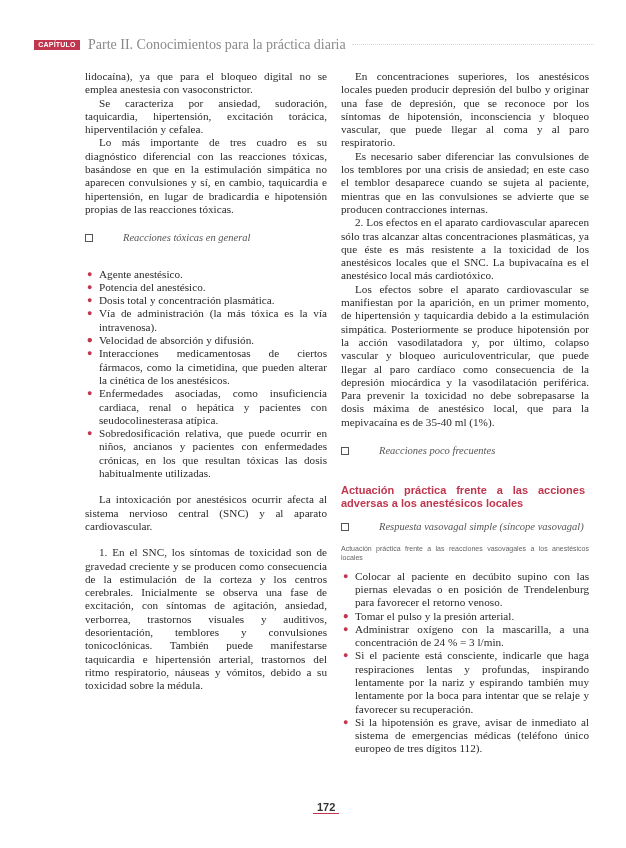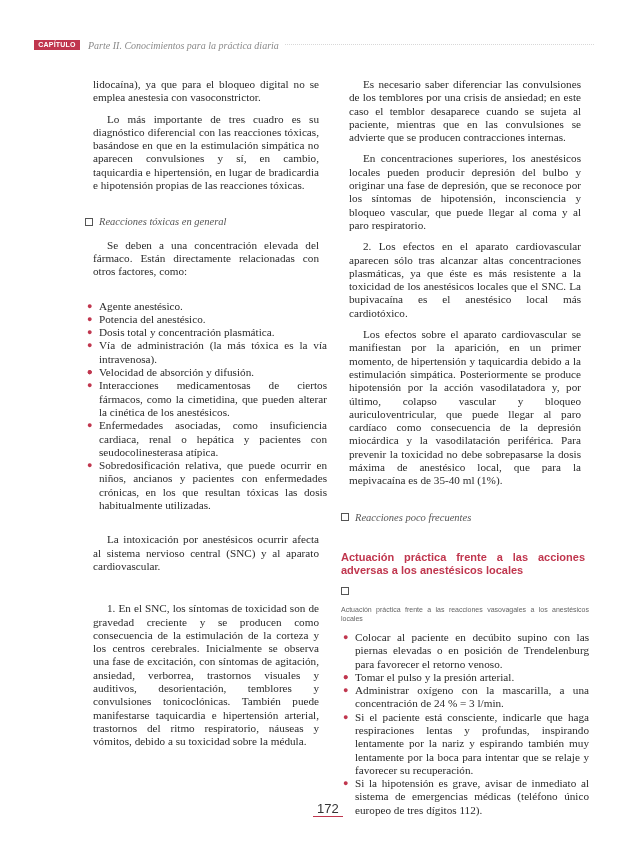--- a/index.html
+++ b/index.html
@@ -1,89 +1,90 @@
 <!DOCTYPE html>
 <html><head>
 <meta charset="utf-8">
 <style>
   html, body { margin:0; padding:0; background:#ffffff; }
   body { width:626px; height:848px; position:relative; overflow:hidden;
          font-family:"Liberation Serif","DejaVu Serif",serif; color:#2a2a2a; }
   .header { position:absolute; left:34px; top:39px; width:560px; height:12px; display:flex; align-items:center; }
   .chapter-tag { background:#c0364e; color:#fff; font-family:"Liberation Sans",sans-serif; font-size:7px; font-weight:bold;
                  width:46px; height:10px; line-height:10px; text-align:center; letter-spacing:0.2px; }
-  .running-head { margin-left:8px; font-size:10px; font-style:italic; color:#8a8a8a; white-space:nowrap; }
+  .running-head { margin-left:8px; font-size:14px; color:#8a8a8a; white-space:nowrap; }
   .header-rule { flex:1; height:1px; margin-left:6px; border-top:1px dotted #d8d8d8; }
   .col { position:absolute; top:70px; width:242px; font-size:11.2px; line-height:13.3px; text-align:justify; }
   .col.left { left:85px; }
   .col.right { left:341px; width:248px; }
-  p { margin:8px; }
+  p { margin:0; }
   p.indent { text-indent:14px; }
   .gap { height:13px; }
-  .subhead { font-style:italic; font-size:10.5px; color:#555; display:flex; align-items:center; margin:2px 0 10px 0; }
+  .subhead { font-style:italic; font-size:10.5px; color:#555; display:flex; align-items:center; margin:2px 0 10px 0;gap:24px; }
   .box { display:inline-block; width:6px; height:6px; border:1px solid #555; margin-right:6px; flex:none; }
   ul { list-style:none; margin:0; padding:0; }
   li { position:relative; padding-left:14px; }
   li .bullet { position:absolute; left:2px; top:0; color:#c0364e; font-size:9px; }
   .section-title { color:#c0364e; font-family:"Liberation Sans",sans-serif; font-weight:bold; font-size:11px; line-height:13px; margin:4px 4px 10px 0; }
   .fig-caption { font-family:"Liberation Sans",sans-serif; font-size:7px; line-height:9px; color:#666; margin:0 0 8px 0; }
-  .page-number { position:absolute; left:313px; top:801px; font-family:"Liberation Sans",sans-serif; font-size:13px; font-weight:normal; color:#333;
+  .page-number { position:absolute; left:313px; top:801px; font-family:"Liberation Sans",sans-serif; font-size:11px; font-weight:bold; color:#333;
                  border-bottom:1px solid #c0364e; padding:0 4px; }
 </style>
 </head>
 <body>
 
 <div class="header">
   <div class="chapter-tag">CAPÍTULO</div>
   <div class="running-head">Parte II. Conocimientos para la práctica diaria</div>
   <div class="header-rule"></div>
 </div>
 
 <div class="col left">
   <p>lidocaína), ya que para el bloqueo digital no se emplea anestesia con vasoconstrictor.</p>
+  <p class="indent">Se caracteriza por ansiedad, sudoración, taquicardia, hipertensión, excitación torácica, hiperventilación y cefalea.</p>
   <p class="indent">Lo más importante de tres cuadro es su diagnóstico diferencial con las reacciones tóxicas, basándose en que en la estimulación simpática no aparecen convulsiones y sí, en cambio, taquicardia e hipertensión, en lugar de bradicardia e hipotensión propias de las reacciones tóxicas.</p>
   <div class="gap"></div>
   <div class="subhead">
     <span class="box"></span>
     <span>Reacciones tóxicas en general</span>
   </div>
-  <p class="indent">Se deben a una concentración elevada del fármaco. Están directamente relacionadas con otros factores, como:</p>
   <div class="gap"></div>
   <ul>
     <li><span class="bullet">●</span><span>Agente anestésico.</span></li>
     <li><span class="bullet">●</span><span>Potencia del anestésico.</span></li>
     <li><span class="bullet">●</span><span>Dosis total y concentración plasmática.</span></li>
     <li><span class="bullet">●</span><span>Vía de administración (la más tóxica es la vía intravenosa).</span></li>
     <li><span class="bullet">●</span></li>
     <li><span class="bullet">●</span></li>
     <li><span class="bullet">●</span><span>Velocidad de absorción y difusión.</span></li>
     <li><span class="bullet">●</span><span>Interacciones medicamentosas de ciertos fármacos, como la cimetidina, que pueden alterar la cinética de los anestésicos.</span></li>
     <li><span class="bullet">●</span><span>Enfermedades asociadas, como insuficiencia cardiaca, renal o hepática y pacientes con seudocolinesterasa atípica.</span></li>
     <li><span class="bullet">●</span><span>Sobredosificación relativa, que puede ocurrir en niños, ancianos y pacientes con enfermedades crónicas, en los que resultan tóxicas las dosis habitualmente utilizadas.</span></li>
   </ul>
   <div class="gap"></div>
   <p class="indent">La intoxicación por anestésicos ocurrir afecta al sistema nervioso central (SNC) y al aparato cardiovascular.</p>
   <div class="gap"></div>
   <p class="indent">1. En el SNC, los síntomas de toxicidad son de gravedad creciente y se producen como consecuencia de la estimulación de la corteza y los centros cerebrales. Inicialmente se observa una fase de excitación, con síntomas de agitación, ansiedad, verborrea, trastornos visuales y auditivos, desorientación, temblores y convulsiones tonicoclónicas. También puede manifestarse taquicardia e hipertensión arterial, trastornos del ritmo respiratorio, náuseas y vómitos, debido a su toxicidad sobre la médula.</p>
 </div>
 
 <div class="col right">
+  <p class="indent">En concentraciones superiores, los anestésicos locales pueden producir depresión del bulbo y originar una fase de depresión, que se reconoce por los síntomas de hipotensión, inconsciencia y bloqueo vascular, que puede llegar al coma y al paro respiratorio.</p>
   <p class="indent">Es necesario saber diferenciar las convulsiones de los temblores por una crisis de ansiedad; en este caso el temblor desaparece cuando se sujeta al paciente, mientras que en las convulsiones se advierte que se producen contracciones internas.</p>
-  <p class="indent">En concentraciones superiores, los anestésicos locales pueden producir depresión del bulbo y originar una fase de depresión, que se reconoce por los síntomas de hipotensión, inconsciencia y bloqueo vascular, que puede llegar al coma y al paro respiratorio.</p>
   <p class="indent">2. Los efectos en el aparato cardiovascular aparecen sólo tras alcanzar altas concentraciones plasmáticas, ya que éste es más resistente a la toxicidad de los anestésicos locales que el SNC. La bupivacaína es el anestésico local más cardiotóxico.</p>
   <p class="indent">Los efectos sobre el aparato cardiovascular se manifiestan por la aparición, en un primer momento, de hipertensión y taquicardia debido a la estimulación simpática. Posteriormente se produce hipotensión por la acción vasodilatadora y, por último, colapso vascular y bloqueo auriculoventricular, que puede llegar al paro cardíaco como consecuencia de la depresión miocárdica y la vasodilatación periférica. Para prevenir la toxicidad no debe sobrepasarse la dosis máxima de anestésico local, que para la mepivacaína es de 35-40 ml (1%).</p>
   <div class="gap"></div>
   <div class="subhead">
     <span class="box"></span>
     <span>Reacciones poco frecuentes</span>
   </div>
   <div class="gap"></div>
   <div class="section-title">Actuación práctica frente a las acciones adversas a los anestésicos locales</div>
   <div class="subhead">
     <span class="box"></span>
+    <span>Respuesta vasovagal simple (síncope vasovagal)</span>
   </div>
   <div class="fig-caption">Actuación práctica frente a las reacciones vasovagales a los anestésicos locales</div>
   <ul>
     <li><span class="bullet">●</span><span>Colocar al paciente en decúbito supino con las piernas elevadas o en posición de Trendelenburg para favorecer el retorno venoso.</span></li>
     <li><span class="bullet">●</span></li>
     <li><span class="bullet">●</span><span>Tomar el pulso y la presión arterial.</span></li>
     <li><span class="bullet">●</span><span>Administrar oxígeno con la mascarilla, a una concentración de 24 % = 3 l/min.</span></li>
     <li><span class="bullet">●</span><span>Si el paciente está consciente, indicarle que haga respiraciones lentas y profundas, inspirando lentamente por la nariz y espirando también muy lentamente por la boca para intentar que se relaje y favorecer su recuperación.</span></li>
     <li><span class="bullet">●</span><span>Si la hipotensión es grave, avisar de inmediato al sistema de emergencias médicas (teléfono único europeo de tres dígitos 112).</span></li>
   </ul>

